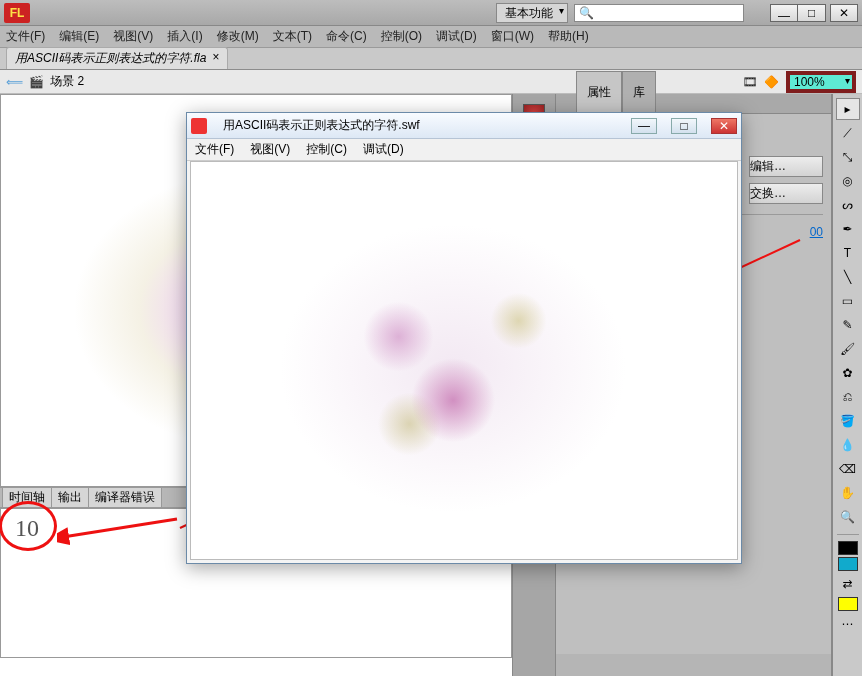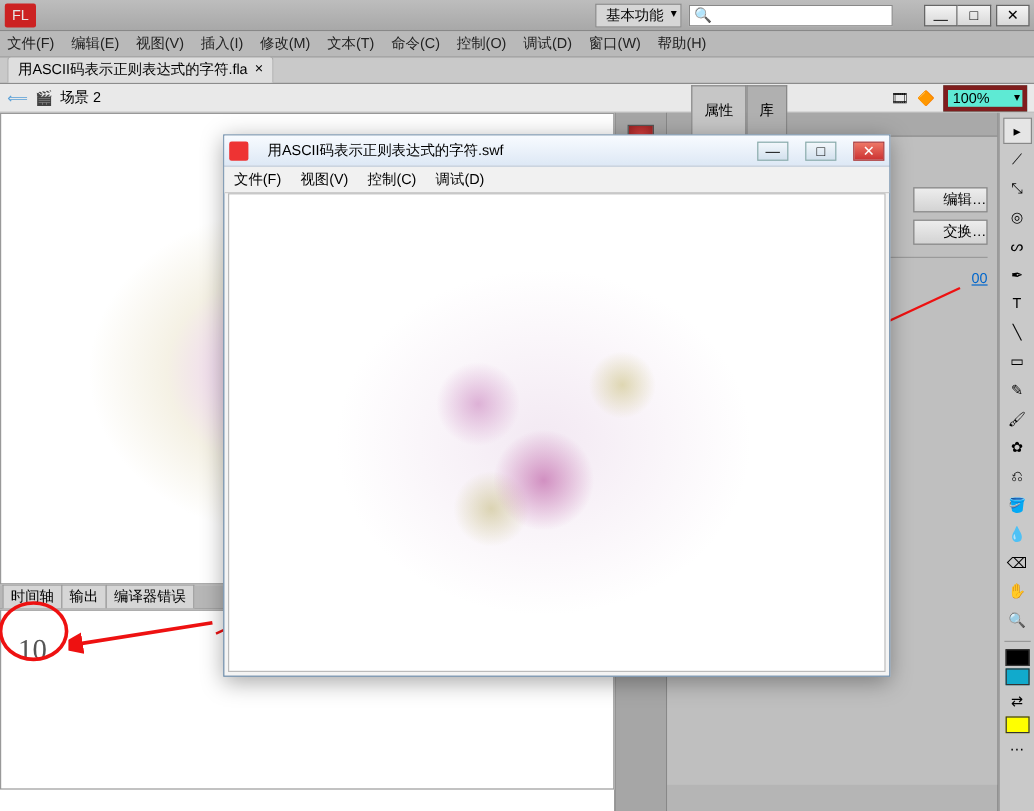--- a/index.html
+++ b/index.html
@@ -1,72 +1,72 @@
 <!DOCTYPE html>
 <html><head>
 <meta charset="utf-8">
 <style>
 * { margin: 0; padding: 0; box-sizing: border-box; font-family: "Microsoft YaHei", SimSun, Arial, sans-serif; font-size: 12px; }
 body { background: #b8b8b8; width: 862px; height: 676px; overflow: hidden; position: relative; }
 
 
 .titlebar { height: 26px; background: linear-gradient(#bdbdbd,#a8a8a8); display: flex; align-items: center; padding: 0 4px; border-bottom: 1px solid #888; }
-.titlebar .logo { width: 26px; height: 20px; background: #c22; color: #e5e5e5; font-weight: normal; display: flex; align-items: center; justify-content: center; border-radius: 2px; margin-right: 6px; }
+.titlebar .logo { width: 26px; height: 20px; background: #c22; color: #fde047; font-weight: bold; display: flex; align-items: center; justify-content: center; border-radius: 2px; margin-right: 6px; }
 .titlebar .spacer { flex: 1; }
 .titlebar .wsdrop { background: #d6d6d6; border: 1px solid #888; padding: 1px 14px 0 8px; position: relative; margin-right: 6px; }
 .titlebar .wsdrop::after { content: "▾"; position: absolute; right: 3px; top: 1px; font-size: 10px; }
 .titlebar .search { width: 170px; height: 18px; background: #fff; border: 1px solid #888; margin-right: 6px; display: flex; align-items: center; padding: 0 4px;}
 .titlebar .search .mag { margin-right: 4px; }
 .titlebar .wbtn { width: 28px; height: 18px; border: 1px solid #666; background: linear-gradient(#f4f4f4,#d8d8d8); margin-left: 4px; display: flex; align-items: center; justify-content: center; }
 .titlebar .wbtn.max { margin-left:0; border-left:0;}
 .titlebar .wbtn.min { padding-top:6px;}
 
 
 .menubar { height: 22px; background: #b9b9b9; display: flex; align-items: center; padding: 0 6px; gap: 14px; border-bottom: 1px solid #9a9a9a;}
 .menubar span { color: #222; }
 
 
 .doctabs { height: 22px; background: #c9c9c9; display: flex; align-items: flex-end; padding-left: 6px; border-bottom: 1px solid #8c8c8c;}
-.doctab { background: #dedede; border: 1px solid #aaa; border-bottom: none; padding: 2px 8px; display:flex; align-items:flex-start; gap:6px; border-radius: 3px 3px 0 0; }
+.doctab { background: #dedede; border: 1px solid #aaa; border-bottom: none; padding: 2px 8px; display:flex; align-items:flex-start; gap:6px; border-radius: 3px 3px 0 0; font-style: italic; }
 .doctab .x { cursor:pointer; }
 
 
 .editbar { height: 24px; background: #e9e9e9; border-bottom: 1px solid #bcbcbc; display:flex; align-items:center; padding:0 6px; gap:6px;}
 .editbar .arrow { color:#5aa0d8;}
 .editbar .scenelabel { flex:0 0 auto; }
 .editbar .flex { flex:1; }
 .editbar .smicon { width:16px; height:16px; display:flex; align-items:center; justify-content:center; }
 .editbar .zoom { border:4px solid #7f1d1d; background:#5eead4; padding:0 14px 0 4px; position:relative; width:70px;}
 .editbar .zoom::after { content:"▾"; position:absolute; right:2px; top:0; font-size:10px;}
 
 
 .mainrow { position:absolute; top:94px; left:0; right:0; bottom:0; display:flex; }
 .stagecol { width:512px; display:flex; flex-direction:column; background:#a9a9a9;}
 .stageview { flex:0 0 393px; background:#fff; border:1px solid #999; margin:0; position:relative; overflow:hidden;}
 .flower-bg { position:absolute; top:0; left:0; width:100%; height:100%; background: radial-gradient(ellipse 260px 200px at 50% 55%, rgba(214,159,203,.55) 0%, rgba(214,159,203,.35) 30%, rgba(214,200,150,.25) 45%, rgba(255,255,255,0) 70%);}
 .bot-panels { flex:1; background:#ffffff; border-top:1px solid #999;}
 .bot-panels .tabs { height:20px; background:#b7b7b7; display:flex; align-items:flex-end; border-bottom:1px solid #999; padding-left:2px;}
 .bot-panels .tabs .t { background:#d6d6d6; border:1px solid #999; border-bottom:none; padding:1px 6px; margin-right:-1px;}
 .bot-panels .content { background:#fff; height:150px; border:1px solid #999; margin:0; position:relative;}
-.output-num { position:absolute; top:20px; left:14px; font-size:24px; color:#555; font-family: "Times New Roman", serif;}
+.output-num { position:absolute; top:6px; left:14px; font-size:24px; color:#555; font-family: "Times New Roman", serif;}
 .red-circle { position:absolute; top:-8px; left:-2px; width:58px; height:50px; border:3px solid #e11; border-radius:50%;}
 .red-arrow { position:absolute; top:4px; left:56px; pointer-events:none;}
 
 
 .midcol { width:44px; background:#a6a6a6; border-left:1px solid #888; border-right:1px solid #888; display:flex; flex-direction:column; align-items:center; padding-top:4px;}
 .midcol .swatch { width:22px; height:20px; border:1px solid #555; margin-top:6px; background:radial-gradient(#d44,#922);}
 .rightcol { flex:1; background:#b5b5b5; display:flex; }
 .proppanel { flex:1; border-right:1px solid #888;}
 .proppanel .ptabs { height:20px; background:#a9a9a9; display:flex; align-items:flex-end; padding-left:20px; gap:0; border-bottom:1px solid #888;}
 .proppanel .ptabs .pt { padding:12px 10px; background:#c6c6c6; border:1px solid #888; border-bottom:none;}
 .proppanel .ptabs .pt.inactive { background:#b0b0b0;}
 .proppanel .body { background:#bfbfbf; height:540px; padding:8px;}
 .proppanel .thumb { width:34px; height:28px; border:1px solid #666; display:inline-block; vertical-align:middle; background:#eee;}
 .proppanel .bmplabel { display:inline-block; margin-left:14px; vertical-align:middle;}
-.proppanel .btn { display:block; width:62px; margin-top:6px; margin-left:auto; border:1px solid #888; background:linear-gradient(#ededed,#d3d3d3); text-align:right; padding:1px 0;}
+.proppanel .btn { display:block; width:74px; margin-top:6px; margin-left:auto; border:1px solid #888; background:linear-gradient(#ededed,#d3d3d3); text-align:left; padding:1px 0;}
 .sep { height:1px; background:#9a9a9a; margin:10px 0;}
 .link { color:#06c; text-decoration:underline;}
 
 
 .toolscol { width:30px; background:#c9c9c9; border-left:1px solid #888; display:flex; flex-direction:column; align-items:center; padding-top:4px; gap:2px;}
 .toolscol .tool { width:24px; height:22px; display:flex; align-items:center; justify-content:center; border:1px solid transparent; cursor:pointer;}
 .toolscol .tool.sel { background:#e5e5e5; border:1px solid #888;}
 .toolscol .divider { width:22px; height:1px; background:#999; margin:4px 0;}
 .color-sw { width:20px; height:14px; border:1px solid #333;}
 .color-sw.stroke { background:#000;}

